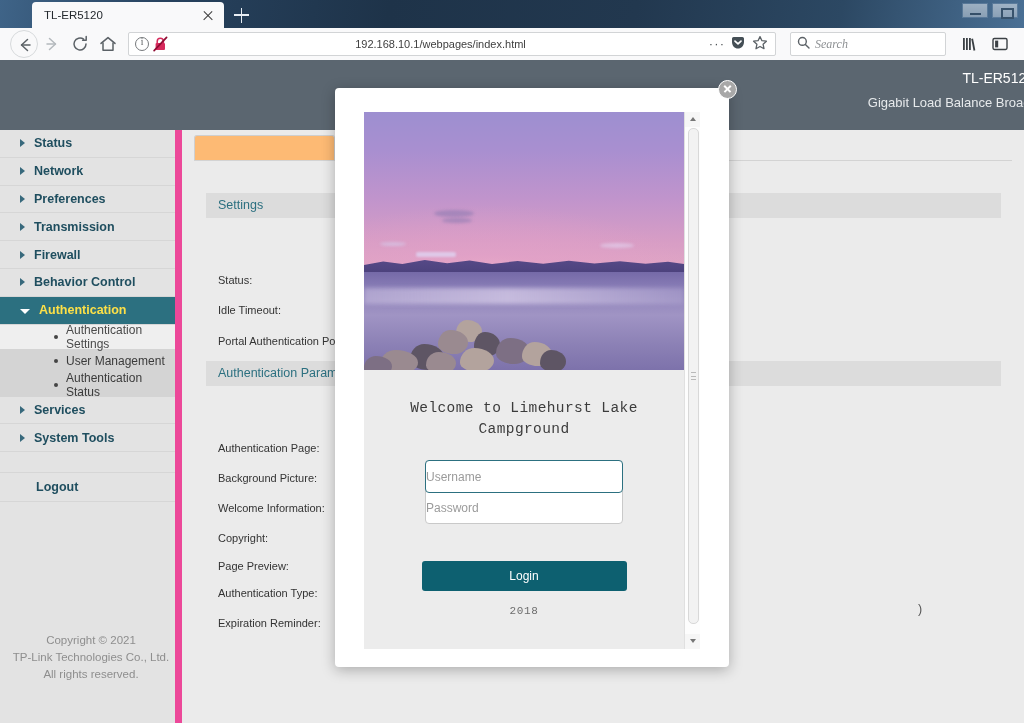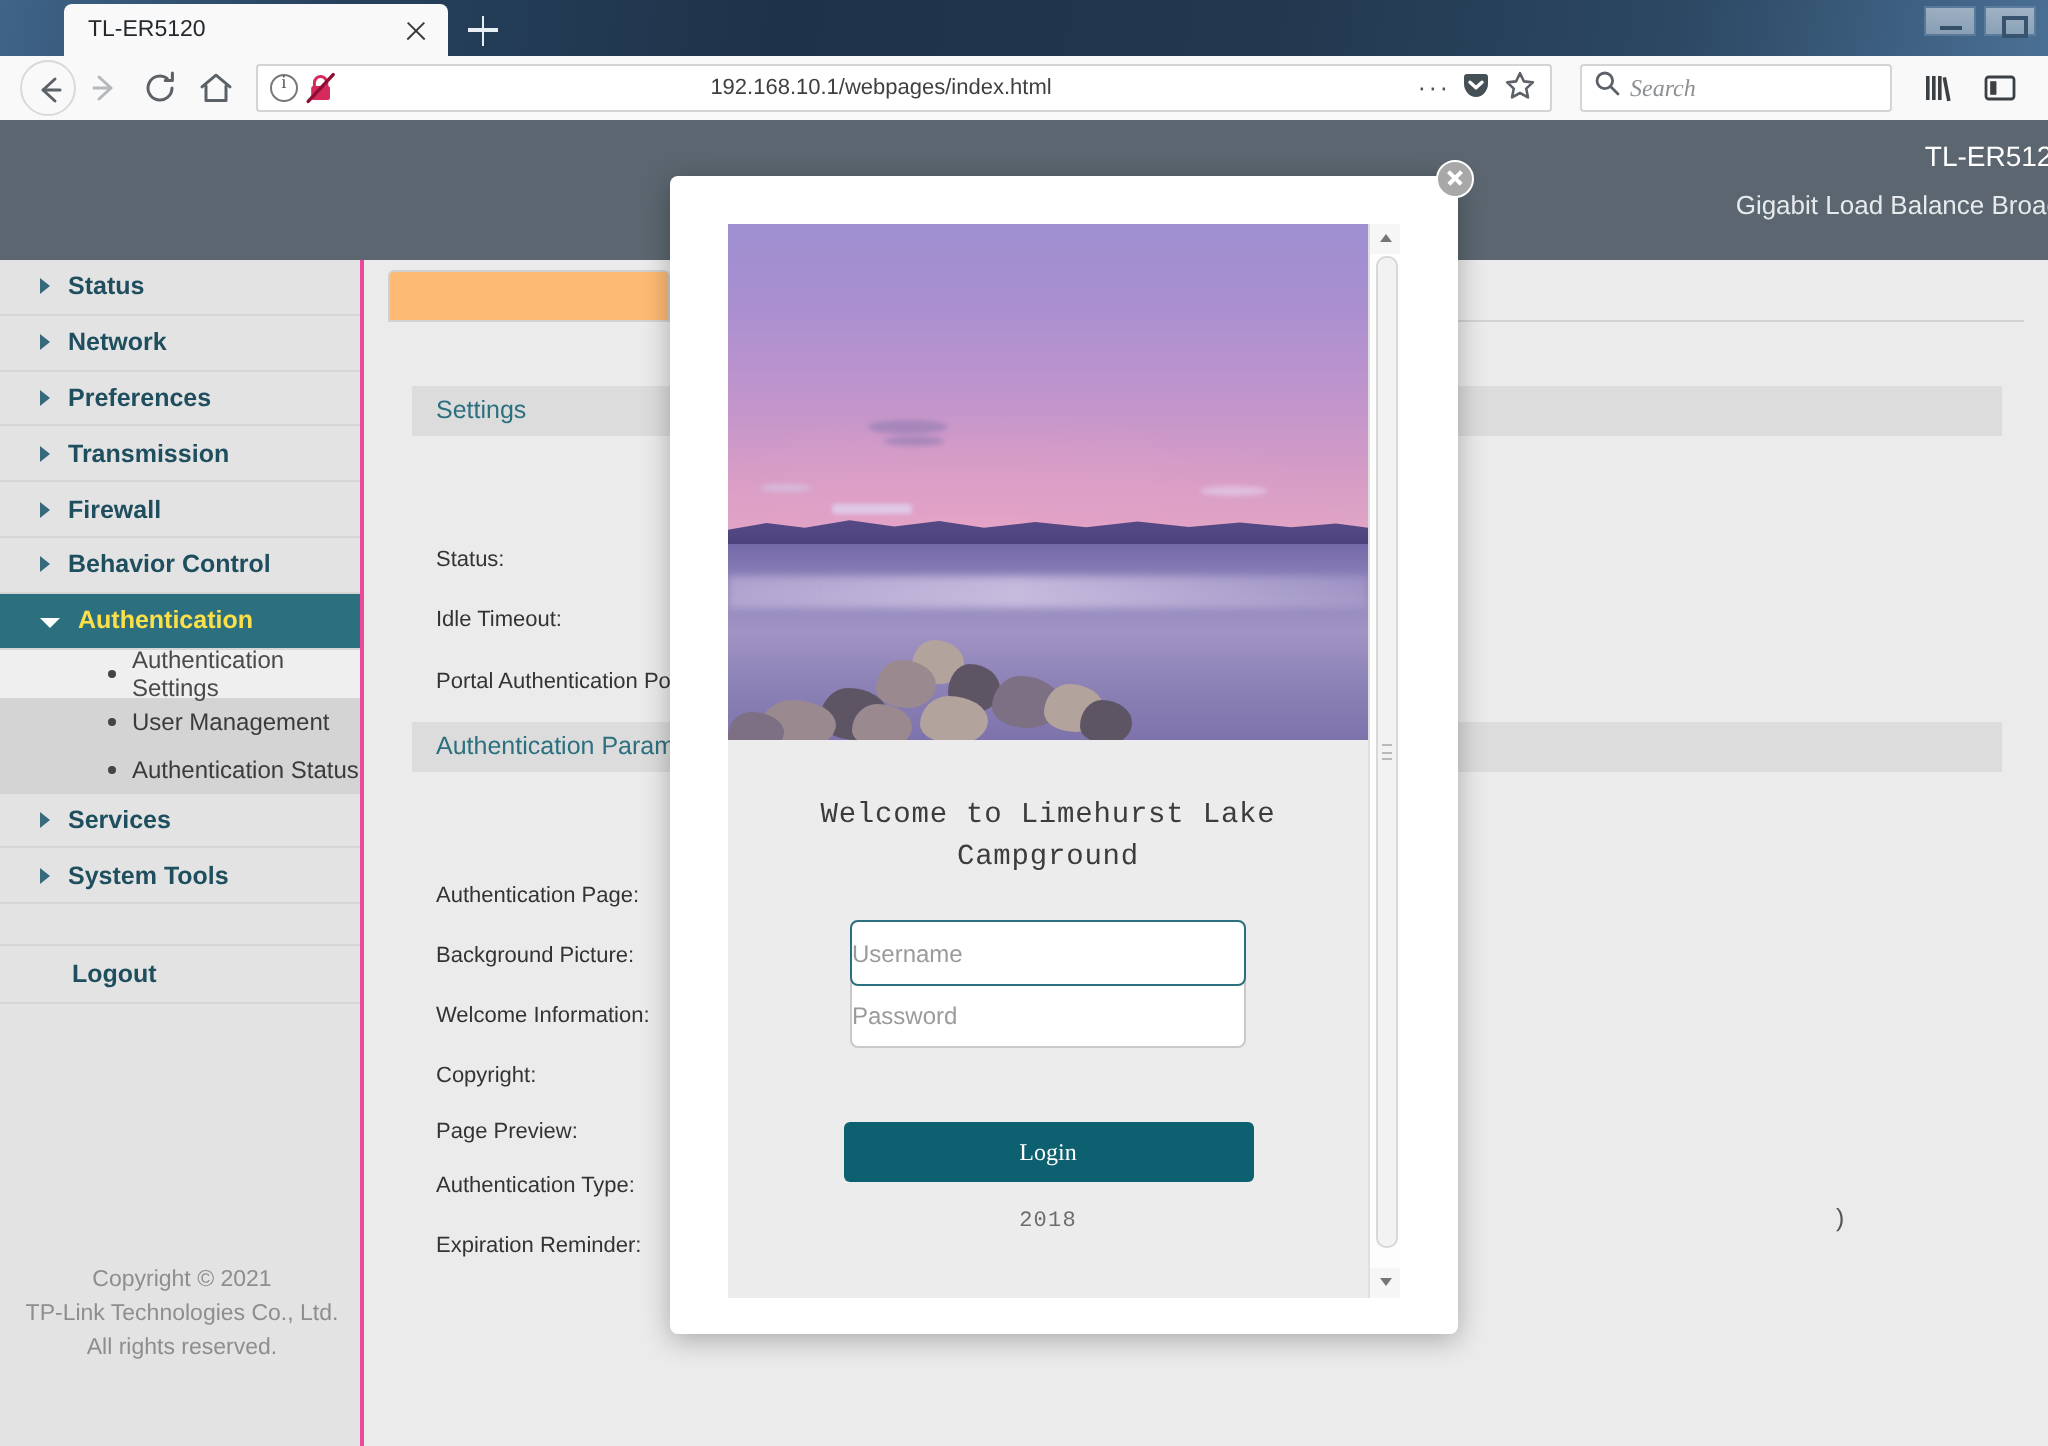--- a/index.html
+++ b/index.html
@@ -118,21 +118,21 @@
   .model-desc {
     font-size: 13px; color: #e7eaec; white-space: nowrap; margin-top: 9px; margin-right: -78px;
   }
 
   
   .page-body {
     position: absolute; left: 0; top: 130px; width: 1024px; height: 593px; background: #ebebeb;
   }
   .sidebar {
     position: absolute; left: 0; top: 0; width: 182px; height: 593px;
-    background: #e3e3e3; border-right: 2px solid #ec4899;
+    background: #e3e3e3; border-right: 7px solid #ec4899;
   }
   .menu-item {
     height: 27.8px; display: flex; align-items: center; padding-left: 20px;
     font-size: 12.5px; font-weight: bold; color: #1f4e5f; cursor: pointer;
     border-bottom: 1px solid #d6d6d6;
   }
   .menu-item .caret {
     width: 0; height: 0; margin-right: 9px;
     border-left: 5px solid #38697c; border-top: 4px solid transparent; border-bottom: 4px solid transparent;
   }
@@ -264,21 +264,21 @@
     font-family: "Liberation Sans", sans-serif; outline: none;
   }
   .pv-input::placeholder { color: #9b9b9b; }
   .pv-user-wrap {
     border: 1.6px solid #2c7080; border-radius: 4px; margin: -1px; background: #fff;
   }
   .pv-pass-wrap { border-top: none; }
   .pv-login {
     display: block; width: 205px; height: 30px; margin: 37px auto 0;
     background: #0d6070; color: #fff; border: none; border-radius: 3px;
-    font-size: 12px; cursor: pointer; font-family: Liberation Serif, serif;
+    font-size: 12px; cursor: pointer; font-family: Liberation Sans, sans-serif;
   }
   .pv-year {
     text-align: center; font-size: 11px; color: #6d6d6d; margin-top: 14px;
     font-family: "Liberation Mono", monospace; letter-spacing: .6px;
   }
 
   
   .pv-scrollbar {
     position: absolute; right: 0; top: 0; width: 16px; height: 537px;
     background: #fdfdfd; border-left: 1px solid #e0e0e0;

